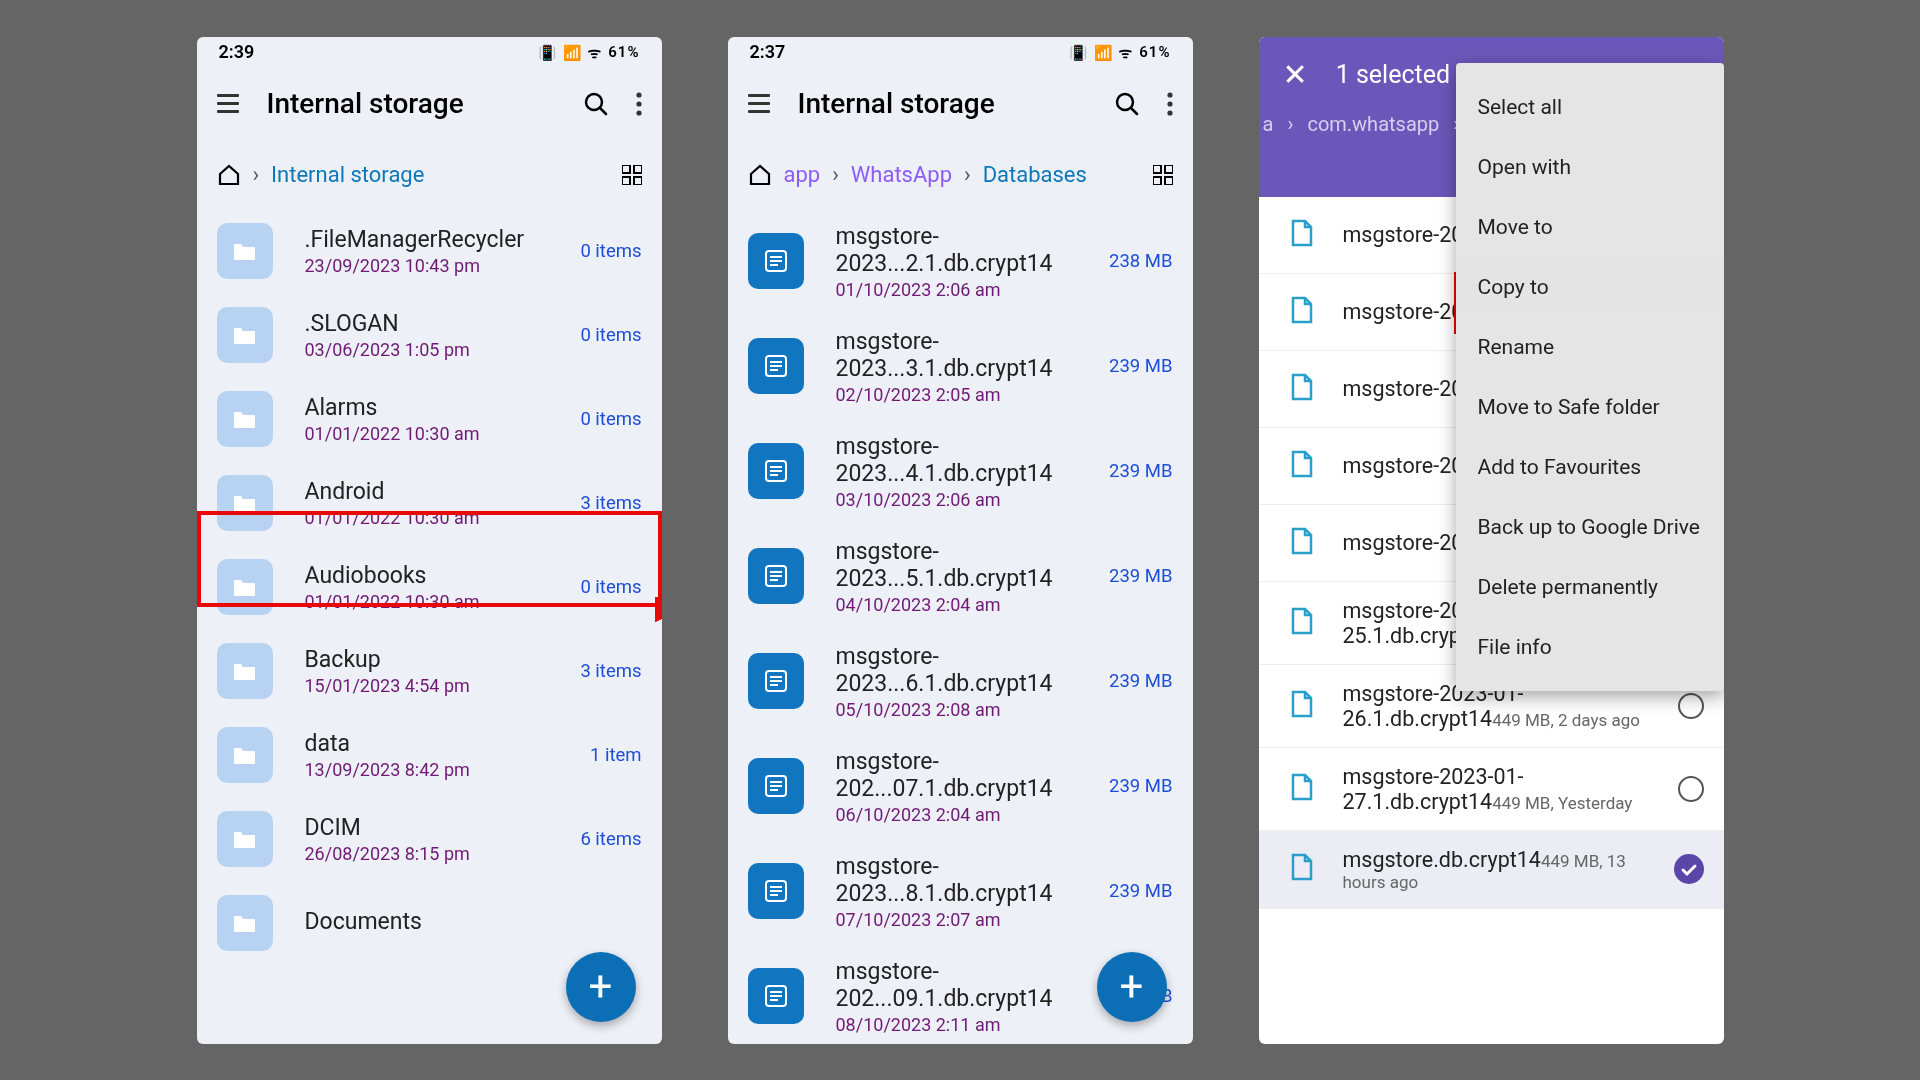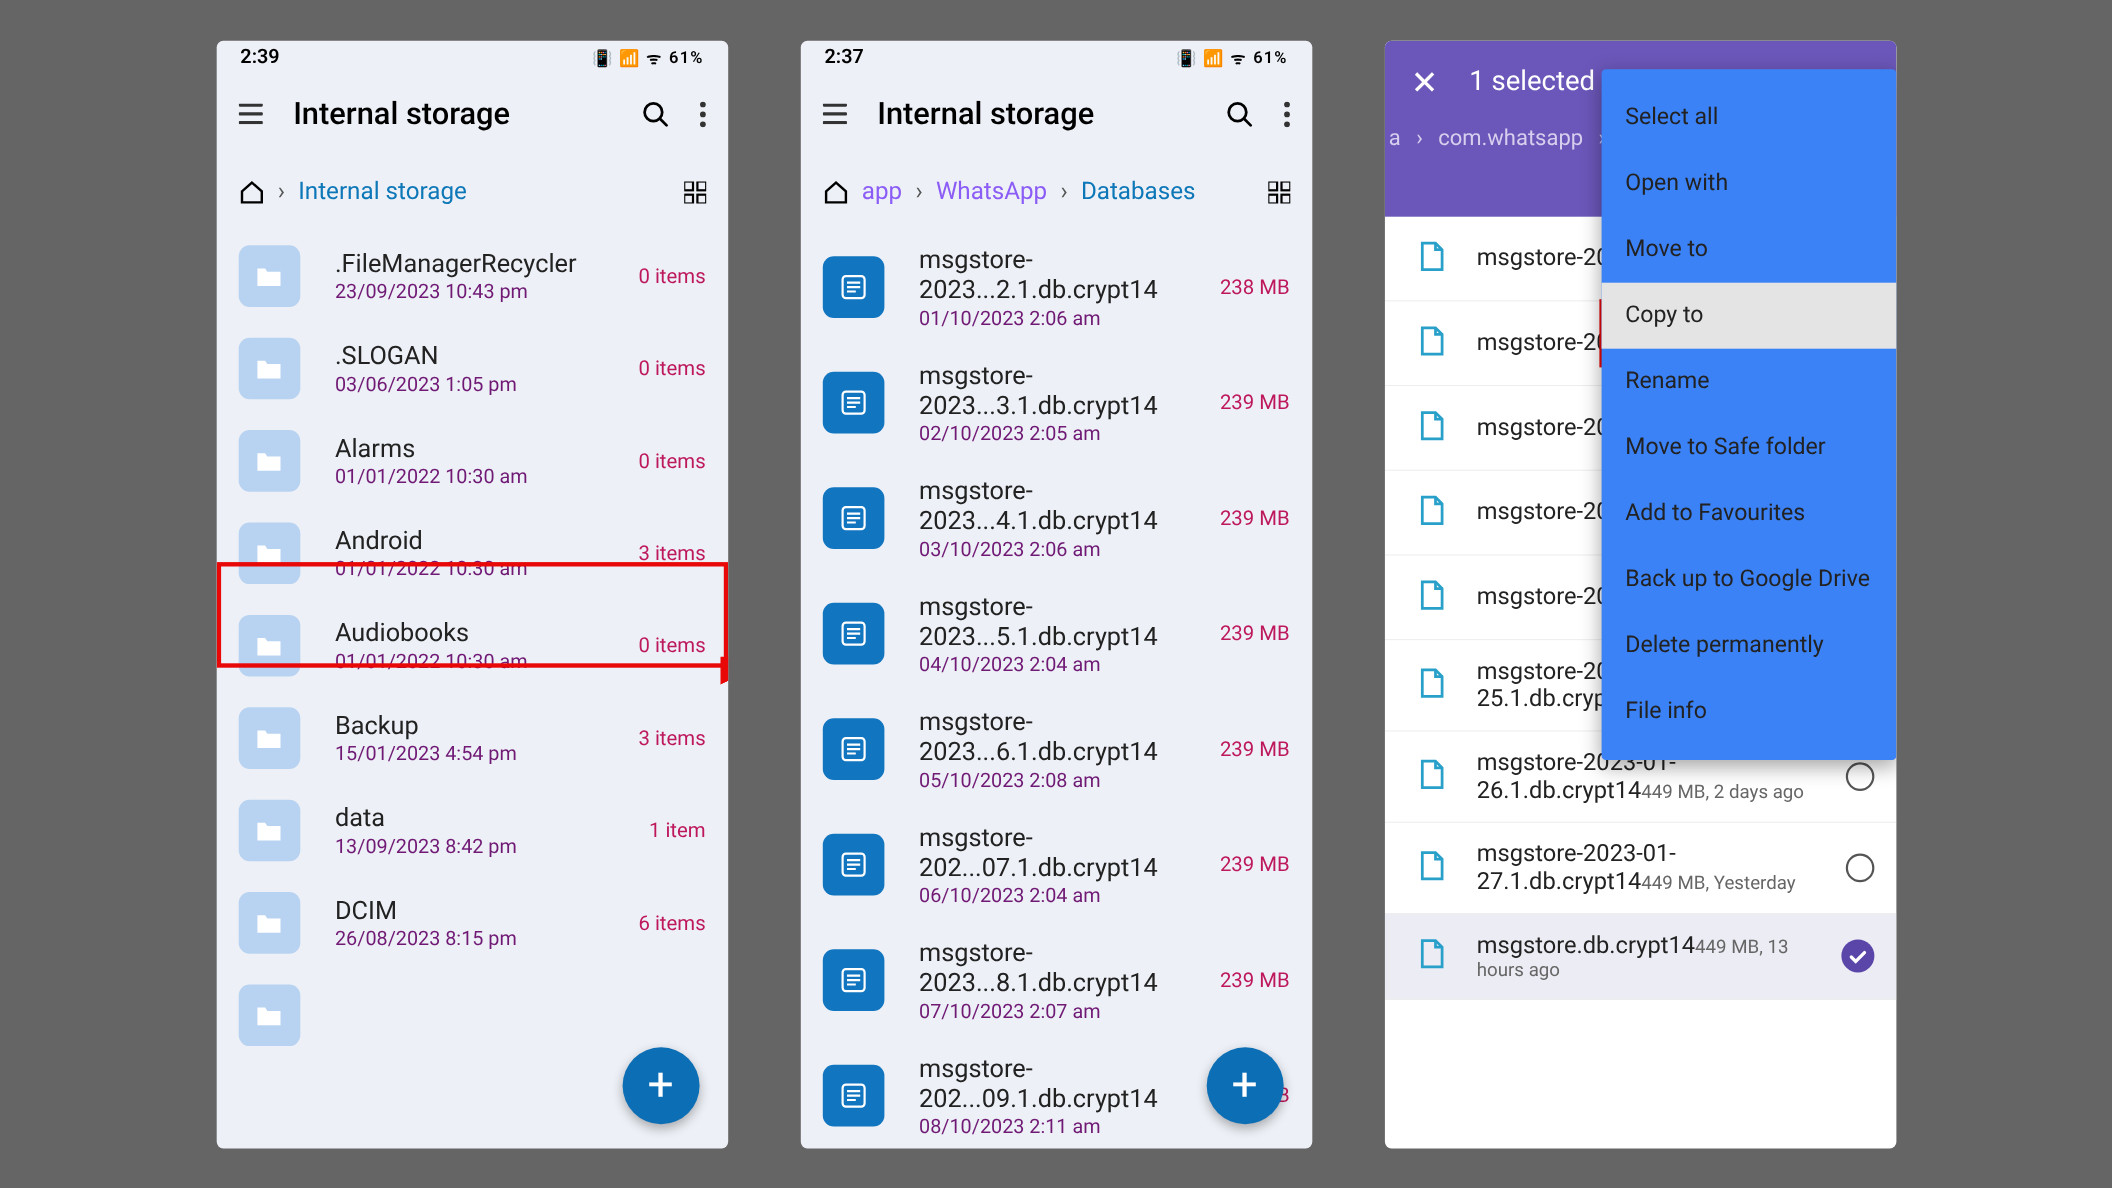--- a/index.html
+++ b/index.html
@@ -66,21 +66,21 @@
   .db-ic {
     width:56px; height:56px; border-radius:10px; background:#1175c0;
     display:flex; align-items:center; justify-content:center; color:#fff;
   }
   .file-ic-outline {
     width:44px; height:44px; display:flex; align-items:center; justify-content:center;
   }
   .row .text { flex:1; display:flex; flex-direction:column; gap:2px; }
   .row .name { font-size:23px; color:#222; }
   .row .sub { font-size:18px; color:#701a75; }
-  .row .meta { font-size:18.5px; color:#be185d; }
+  .row .meta { font-size:18.5px; color:#1d4ed8; }
   .fab {
     position:absolute; right:26px; bottom:22px; width:70px; height:70px;
     border-radius:50%; background:#0c6fb5; color:#fff; display:flex;
     align-items:center; justify-content:center; font-size:42px;
     box-shadow: 0 4px 10px rgba(0,0,0,.3);
   }
   .highlight-box {
     position:absolute; border:4px solid #e80808; pointer-events:none;
   }
   .arrow-ann { position:absolute; pointer-events:none; }
@@ -89,21 +89,21 @@
   
   .phone3 { background:#fff; }
   .sel-app {
     background:#6b57b9; height: 160px; color:#fff; position:relative;
   }
   .sel-top { display:flex; align-items:center; gap:28px; padding:20px 24px 8px; }
   .sel-top .x { font-size:30px; }
   .sel-title { font-size:25px; }
   .sel-crumb { display:flex; align-items:center; gap:14px; padding:12px 4px 0 4px; font-size:20px; color:#d7cfee;}
   .menu-sheet {
-    position:absolute; right:0; top:26px; width:268px; background:#3b82f6;
+    position:absolute; right:0; top:26px; width:268px; background:#e5e5e5;
     border-radius:4px; box-shadow:0 6px 18px rgba(0,0,0,.35);
     padding: 14px 0; z-index:5;
   }
   .menu-item { padding: 18px 22px; font-size:21px; color:#222; }
   .menu-item.hl { background:#e4e4e4; }
   .row3 { display:flex; align-items:center; padding:16px 20px; gap:20px; border-bottom:1px solid #eee; position:relative;}
   .row3 .text { flex:1; }
   .row3 .name { font-size:21.5px; color:#222; }
   .row3 .sub { font-size:17px; color:#666; }
   .radio-ring { width:26px; height:26px; border:2.5px solid #555; border-radius:50%; }
@@ -289,20 +289,24 @@
           <span class="sub">26/08/2023 8:15 pm</span>
         </div>
   <span class="meta">6 items</span>
       </div>
       <div class="row">
         <div class="folder-ic">
           <svg width="28" height="26" style="color:#fff">
             <use href="#folder-i"></use>
           </svg>
         </div>
+  <div class="text">
+          <span class="name">Documents</span>
+          <span class="sub"></span>
+        </div>
   <span class="meta"></span>
       </div>
     </div>
   <div class="fab">+</div>
 
   <div class="highlight-box" style="left:0px; top:474px; width:100%; height:96px;"></div>
   <div class="arrow-ann" style="left:458px; top:560px;">
     <svg width="60" height="100">
         <defs>
           <marker id="ah1" markerWidth="10" markerHeight="10" refX="2" refY="5" orient="auto">

